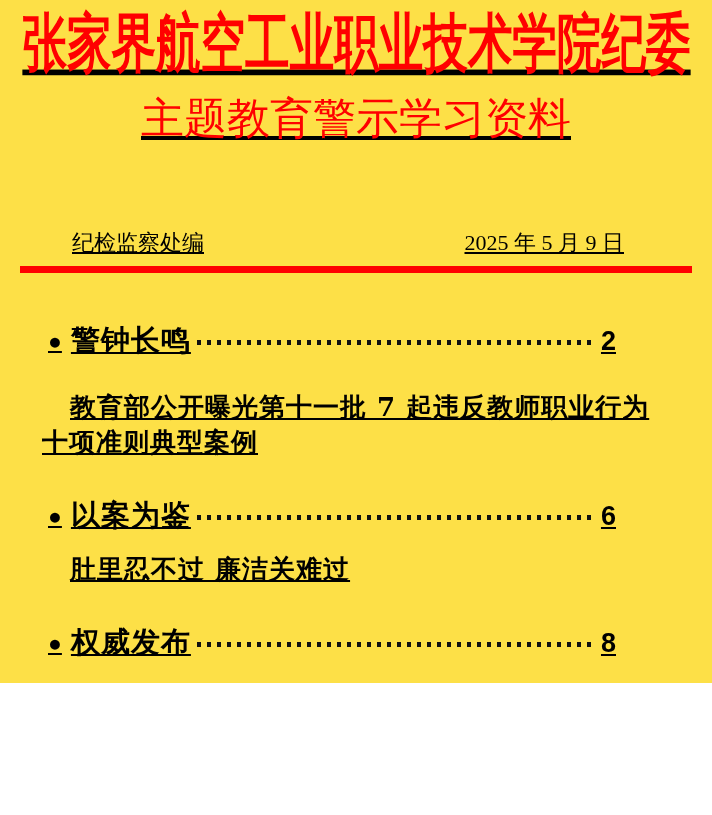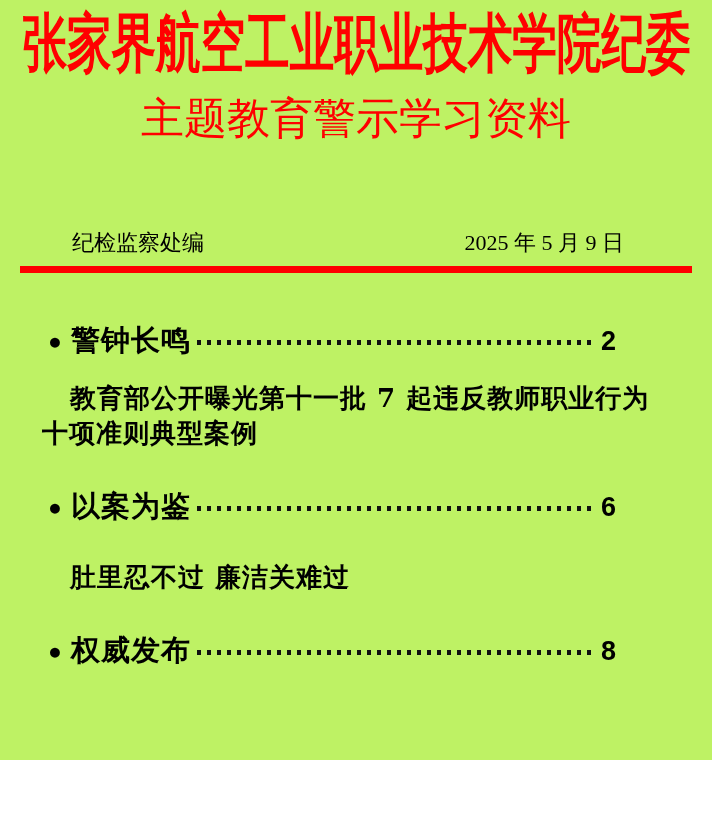--- a/index.html
+++ b/index.html
@@ -1,22 +1,23 @@
 <!DOCTYPE html>
 <html><head>
 <meta charset="utf-8">
 <style>
   html,body { margin:0; padding:0; background:#ffffff; }
   .page {
     position:relative;
-    width:712px; height:760px;
-    background:#bef264;
+    width:712px; height:683px;
+    background:#fde047;
     overflow:hidden;
     font-family:"Liberation Serif", serif;
     color:#000;
+    text-decoration:underline;
   }
   
   .main-title {
     height:88px;
     display:flex; align-items:center; justify-content:center;
   }
   .main-title .stretch {
     font-family:"Liberation Sans", sans-serif;
     font-weight:bold;
     color:#FF0000;
@@ -82,23 +83,23 @@
   .toc-desc {
     margin:0 62px 0 42px;
     text-indent:28px;
     font-family:"DejaVu Serif", serif;
     font-weight:bold;
     font-size:26px;
     line-height:35px;
     letter-spacing:1px;
   }
   .mt-entry1 { margin-top:48px; }
-  .mt-desc1  { margin-top:20px; }
+  .mt-desc1  { margin-top:29px; }
   .mt-entry2 { margin-top:36px; }
-  .mt-desc2  { margin-top:33px; }
+  .mt-desc2  { margin-top:16px; }
   .mt-entry3 { margin-top:36px; }
   .mt-desc3  { margin-top:32px; }
 </style>
 </head>
 <body>
 
 <div class="page">
 
   <div class="main-title">
     <span class="stretch">张家界航空工业职业技术学院纪委</span>

